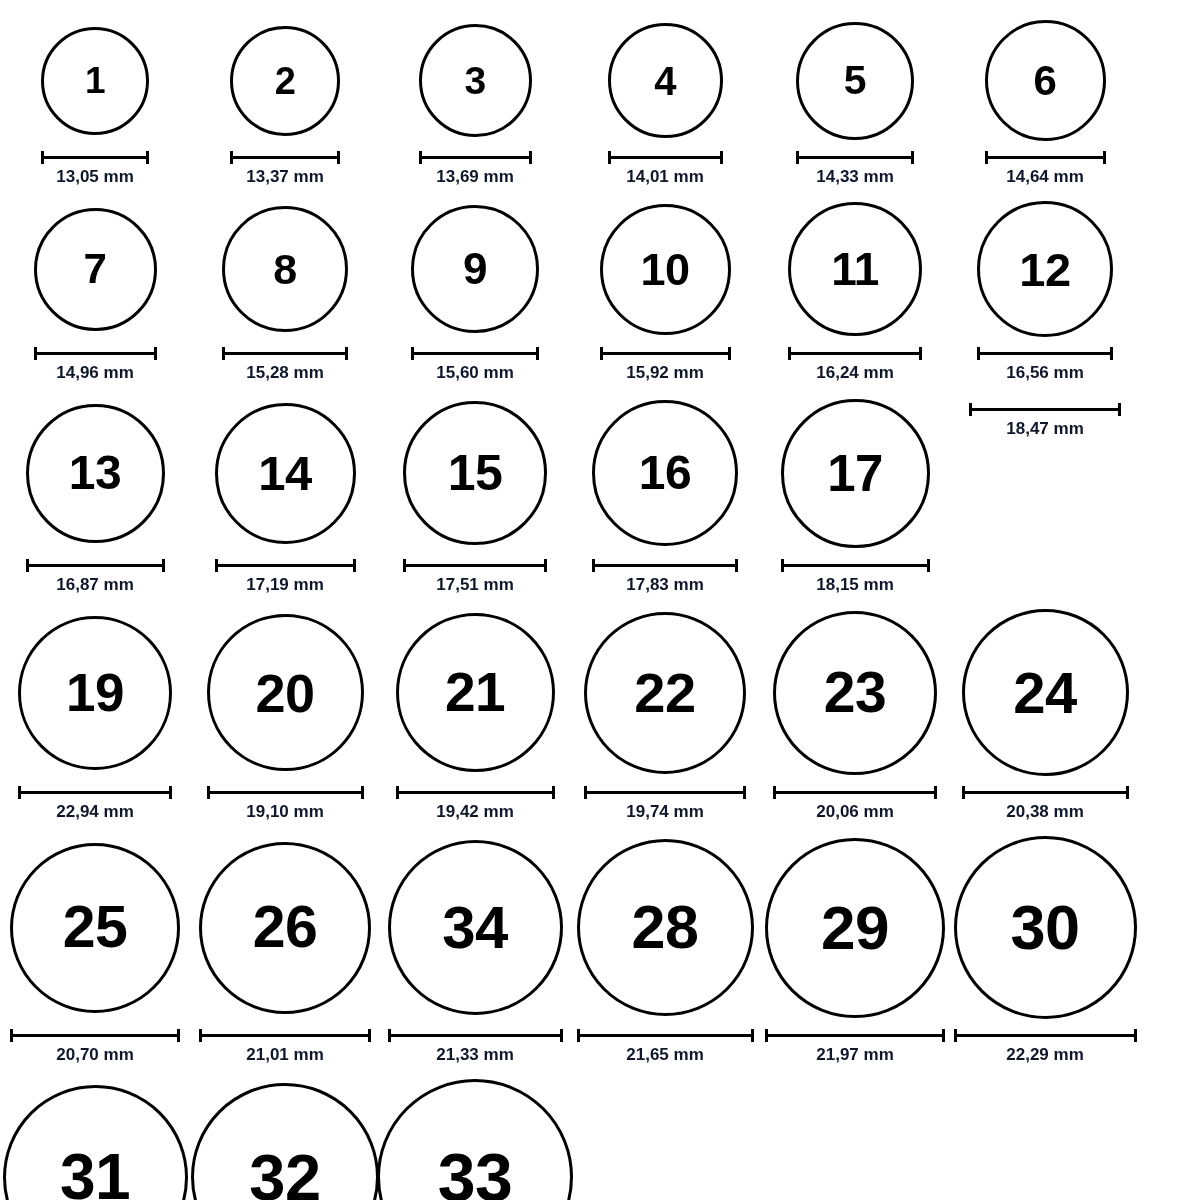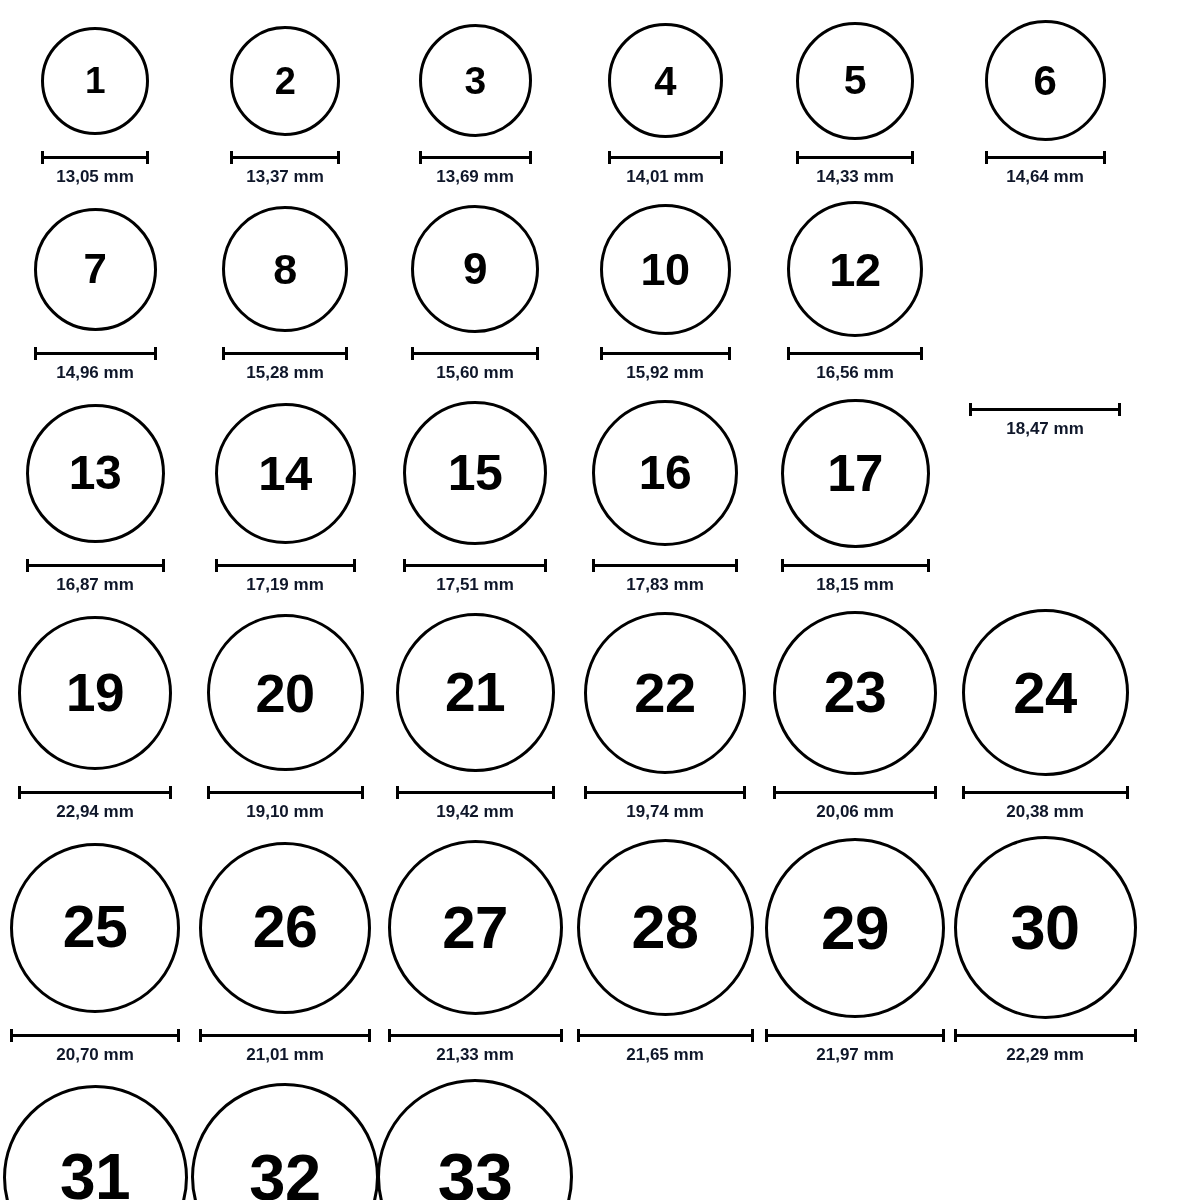--- a/index.html
+++ b/index.html
@@ -231,20 +231,34 @@
           <div class="dim-line" style="width: 131px; margin-top: 8px;">
             <div class="bar" style="width: 131px;">
               <div class="cap left" style="top: -5px;"></div>
               <div class="cap right" style="top: -5px;"></div>
             </div>
           </div>
           <div class="mm-label">15,92 mm</div>
         </div>
         <div class="size-cell">
           <div class="circle-wrap" style="height: 140px;">
+            <div class="ring-circle" style="width: 134px; height: 134px;">
+              <span class="ring-number" style="font-size: 46px;">11</span>
+            </div>
+          </div>
+          <div class="dim-line" style="width: 134px; margin-top: 8px;">
+            <div class="bar" style="width: 134px;">
+              <div class="cap left" style="top: -5px;"></div>
+              <div class="cap right" style="top: -5px;"></div>
+            </div>
+          </div>
+          <div class="mm-label">16,24 mm</div>
+        </div>
+        <div class="size-cell">
+          <div class="circle-wrap" style="height: 140px;">
             <div class="ring-circle" style="width: 136px; height: 136px;">
               <span class="ring-number" style="font-size: 47px;">12</span>
             </div>
           </div>
           <div class="dim-line" style="width: 136px; margin-top: 8px;">
             <div class="bar" style="width: 136px;">
               <div class="cap left" style="top: -5px;"></div>
               <div class="cap right" style="top: -5px;"></div>
             </div>
           </div>
@@ -443,21 +457,21 @@
             <div class="bar" style="width: 172px;">
               <div class="cap left" style="top: -5px;"></div>
               <div class="cap right" style="top: -5px;"></div>
             </div>
           </div>
           <div class="mm-label">21,01 mm</div>
         </div>
         <div class="size-cell">
           <div class="circle-wrap" style="height: 187px;">
             <div class="ring-circle" style="width: 175px; height: 175px;">
-              <span class="ring-number" style="font-size: 60px;">27</span>
+              <span class="ring-number" style="font-size: 60px;">34</span>
             </div>
           </div>
           <div class="dim-line" style="width: 175px; margin-top: 8px;">
             <div class="bar" style="width: 175px;">
               <div class="cap left" style="top: -5px;"></div>
               <div class="cap right" style="top: -5px;"></div>
             </div>
           </div>
           <div class="mm-label">21,33 mm</div>
         </div>

